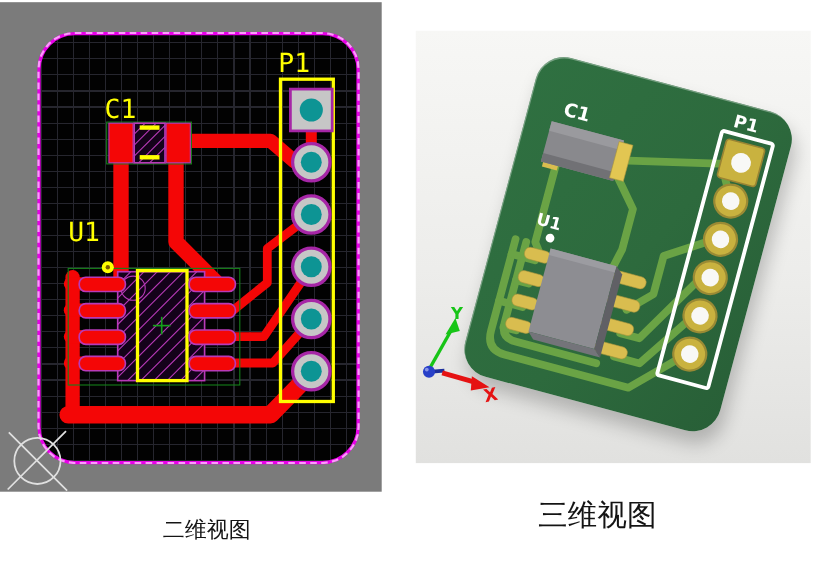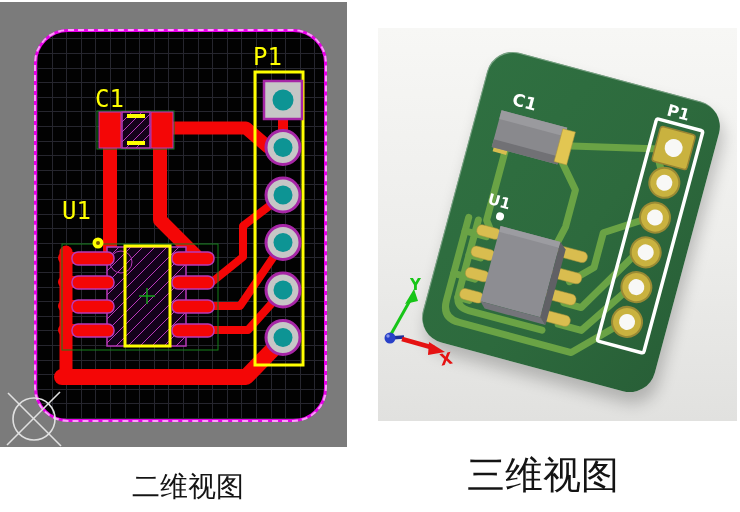--- a/index.html
+++ b/index.html
@@ -38,22 +38,22 @@
     background:linear-gradient(115deg,#2f7041 0%,#2d6a3d 55%,#285f37 100%);
     box-shadow:6px 10px 16px rgba(0,0,0,.22), inset 1px 1px 0 rgba(255,255,255,.35);
   }
   .board3d svg { position:absolute; inset:0; overflow:visible; }
   
   .overlay { position:absolute; inset:0; pointer-events:none; }
   .caption {
     position:absolute; text-align:center; color:#141414;
     font-family:"Liberation Serif","DejaVu Serif",serif;
   }
-  .caption2d { left:10px; top:468px; width:356px; font-size:28px;font-family:Liberation Serif, serif; }
-  .caption3d { left:373px; top:450px; width:340px; font-size:38px; }
+  .caption2d { left:10px; top:468px; width:356px; font-size:20px;font-family:Liberation Serif, serif; }
+  .caption3d { left:373px; top:450px; width:340px; font-size:27px; }
   text.silk2d { font-family:"DejaVu Sans Mono",monospace; font-size:24px; fill:#ffff00; }
   text.silk3d { font-family:"DejaVu Sans","Liberation Sans",sans-serif; font-weight:bold; fill:#ffffff; }
 </style>
 </head>
 <body>
 
 <div class="screen">
 
   <div class="panel2d">
     <div class="board2d">

